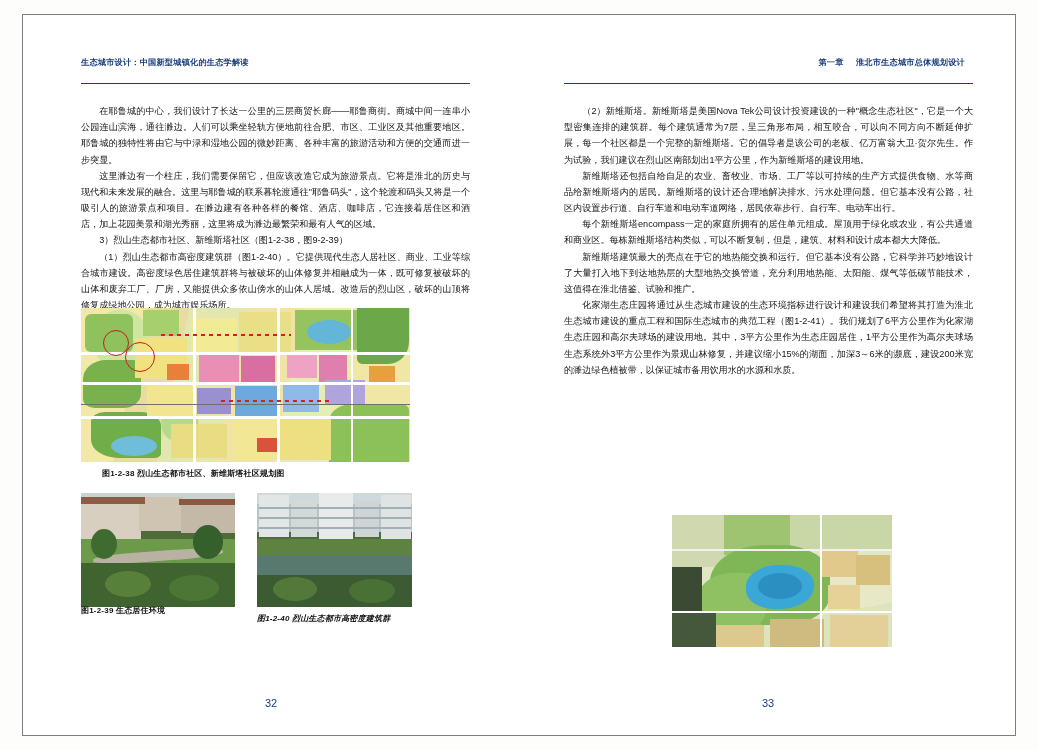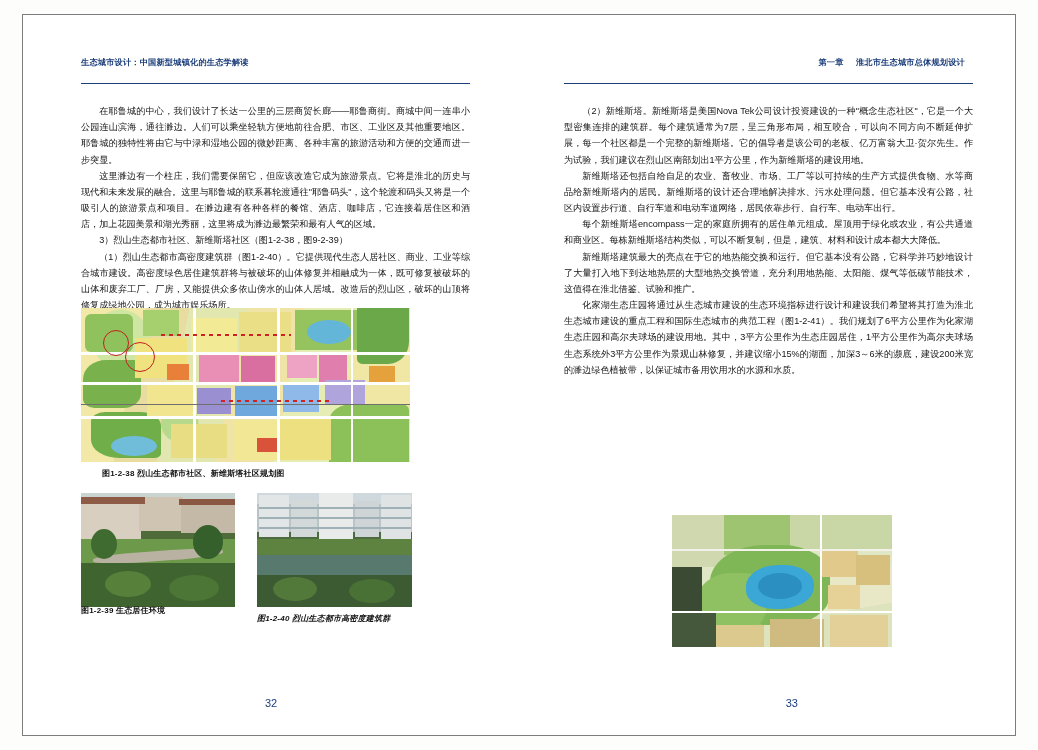--- a/index.html
+++ b/index.html
@@ -305,17 +305,17 @@
           <div class="m-shape" style="left:156px;top:70px;width:32px;height:24px;background:#e6d296;"></div>
           <div class="m-shape" style="left:44px;top:110px;width:48px;height:22px;background:#dcc98e;"></div>
           <div class="m-shape" style="left:98px;top:104px;width:54px;height:28px;background:#cfbb7f;"></div>
           <div class="m-shape" style="left:158px;top:100px;width:58px;height:32px;background:#e3d099;"></div>
           <div class="m-road" style="left:0;top:96px;width:220px;height:2px;background:#ffffff;"></div>
           <div class="m-road" style="left:148px;top:0;width:2px;height:132px;background:#ffffff;"></div>
           <div class="m-road" style="left:0;top:34px;width:220px;height:1.6px;background:#f2f2ea;"></div>
         </div>
       </div>
 
-      <div class="folio" style="left:218px;text-align:right;">33</div>
+      <div class="folio" style="left:218px;">33</div>
     </div>
 
   </div>
 </div>
 
 </body></html>

